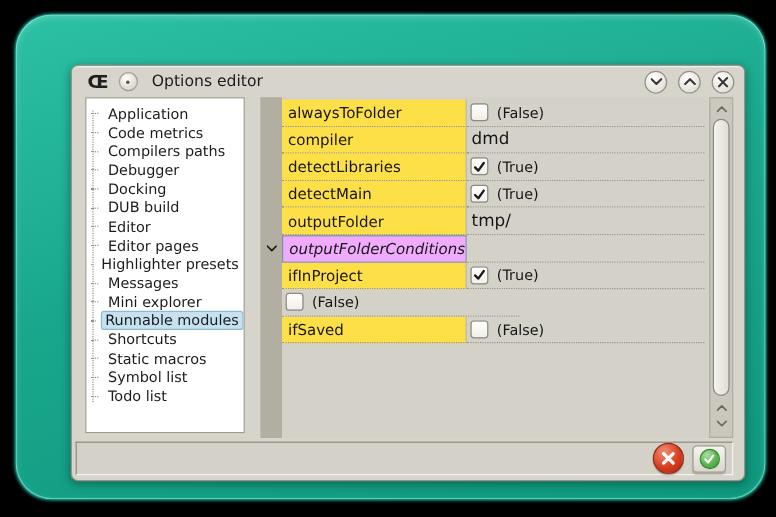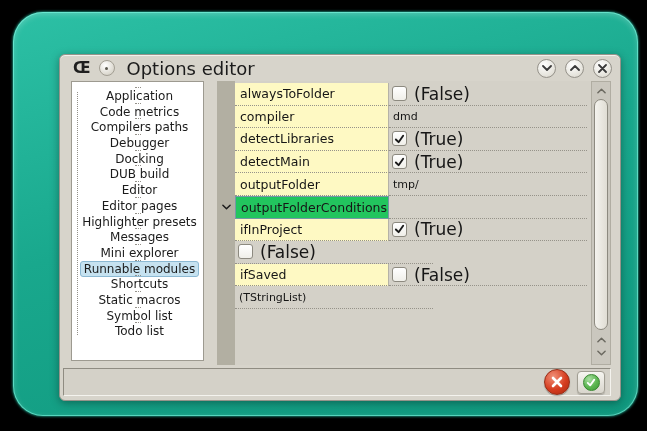--- a/index.html
+++ b/index.html
@@ -17,56 +17,56 @@
             box-shadow: inset 0 1px 0 #f2f1ec, 0 2px 8px rgba(0,0,0,.35); }
 
   
   .titlebar { position:absolute; left:0; top:0; right:0; height:26px; display:flex; align-items:center;
               padding:0 8px 0 13px; }
   .logo { font-size:15px; font-weight:bold; color:#1f1f1f; letter-spacing:-1px; }
   .orb { width:16px; height:16px; border-radius:50%; margin-left:9px;
          background:radial-gradient(circle at 38% 32%,#ffffff,#dedbd2 65%,#c7c4bb);
          border:1px solid #a39f94; display:flex; align-items:center; justify-content:center; }
   .orb-dot { width:3px; height:3px; border-radius:50%; background:#5a584f; }
-  .title { margin-left:12px; font-size:18px; color:#1b1b1b;text-align:center; }
+  .title { margin-left:12px; font-size:13px; color:#1b1b1b;text-align:center; }
   .tb-spacer { flex:1; }
   .wbtn { width:19px; height:19px; border-radius:50%; border:1px solid #95928a;
           background:radial-gradient(circle at 38% 30%,#ffffff,#e4e2da 70%,#cfccc3);
           display:flex; align-items:center; justify-content:center; margin-left:9px; padding:0; }
 
   
   .sidebar { position:absolute; left:11px; top:26px; width:133px; height:280px; background:#fff;
              border:1px solid #9d9a90; padding-top:5px; overflow:hidden; }
   .tree-vline { position:absolute; left:5px; top:10px; height:243px; border-left:1px dotted #94918a; }
-  .side-item { display:flex; align-items:center; height:15.7px; padding-left:4px; position:relative;flex-direction:column; }
+  .side-item { display:flex; align-items:center; height:15.7px; padding-left:4px; position:relative; }
   .stub { width:6px; border-top:1px dotted #94918a; margin-right:4px; }
   .side-label { font-size:12px; color:#1b1b1b; line-height:14px; padding:0 3px;
                 border:1px solid transparent; white-space:nowrap; }
   .side-label.sel { background:#c6e2f0; border-color:#8cb9d3; border-radius:3px; }
 
   
   .grid { position:absolute; left:157px; top:26px; width:394px; height:284px; background:#d4d1c8; }
   .grid-gutter-bg { position:absolute; left:0; top:0; width:18px; height:284px; background:#b2afa2; }
   .grid-rows { position:absolute; left:0; top:2px; }
   .grow { position:relative; display:flex; width:370px; height:22.6px; }
   .cell-gutter { width:18px; display:flex; align-items:center; justify-content:center; }
-  .cell-name { width:154px; background:#fef9c3; border-right:1px solid #b5b2a7;
+  .cell-name { width:154px; background:#fde047; border-right:1px solid #b5b2a7;
                border-bottom:1px dotted #96938a; display:flex; align-items:center; padding-left:5px;
                font-size:12.5px; color:#161616; white-space:nowrap; overflow:hidden; }
   .cell-name.ind { }
-  .selrow .cell-name { background:#22c55e; border:1px solid #7597a6; }
+  .selrow .cell-name { background:#f0abfc; border:1px solid #7597a6;font-style:italic; }
   .cell-value { width:198px; border-bottom:1px dotted #96938a; display:flex; align-items:center;
                 background:#d4d1c8; }
   .v-bool { display:none; align-items:center; }
   .cb { width:15px; height:15px; margin-left:3px; background:linear-gradient(#ffffff,#f0efe9);
         border:1px solid #8d8a80; border-radius:3px; display:flex; align-items:center; justify-content:center; }
   .cb svg { visibility:hidden; }
   .cb.on svg { visibility:visible; }
-  .cb-label { margin-left:7px; font-size:17px; color:#161616; }
-  .v-text { display:none; font-size:11px; color:#161616; padding-left:4px; }
+  .cb-label { margin-left:7px; font-size:12px; color:#161616; }
+  .v-text { display:none; font-size:14px; color:#161616; padding-left:4px; }
   .v-edit { display:none; flex:1; padding:1px 2px; }
   .v-input { flex:1; min-width:0; height:19px; border:1px solid #7b98a6; border-radius:3px; background:#fff;
              font:12.5px "DejaVu Sans", sans-serif; color:#161616; padding:0 3px; outline:none;margin-top:47px; }
   .expander { display:none; }
 
   
   .vscroll { position:absolute; left:374px; top:0; width:20px; height:284px; background:#cac7be;
              border:1px solid #b0ada2; }
   .sb-arrow { position:absolute; left:2px; width:14px; height:12px; display:flex; align-items:center; justify-content:center; }
   .sb-arrow.top { top:3px; } .sb-arrow.b1 { top:252px; } .sb-arrow.b2 { top:265px; }
@@ -365,25 +365,20 @@
         </span>
         <span class="cb-label">(False)</span>
       </span>
 
     </div>
   </div>
 
   <div class="grow">
     <div class="cell-gutter">
       
-    </div>
-    <div class="cell-value">
-
-      <span class="v-text" style="display: block;">(TStringList)</span>
-
     </div>
   </div>
 </div>
         <div class="vscroll">
           <div class="sb-arrow top">
             <svg width="9" height="6" viewBox="0 0 10 6">
                 <polyline points="1,5 5,1 9,5" fill="none" stroke="#6b6960" stroke-width="1.6" stroke-linecap="round" stroke-linejoin="round"></polyline>
               </svg>
           </div>
           <div class="sb-thumb"></div>

